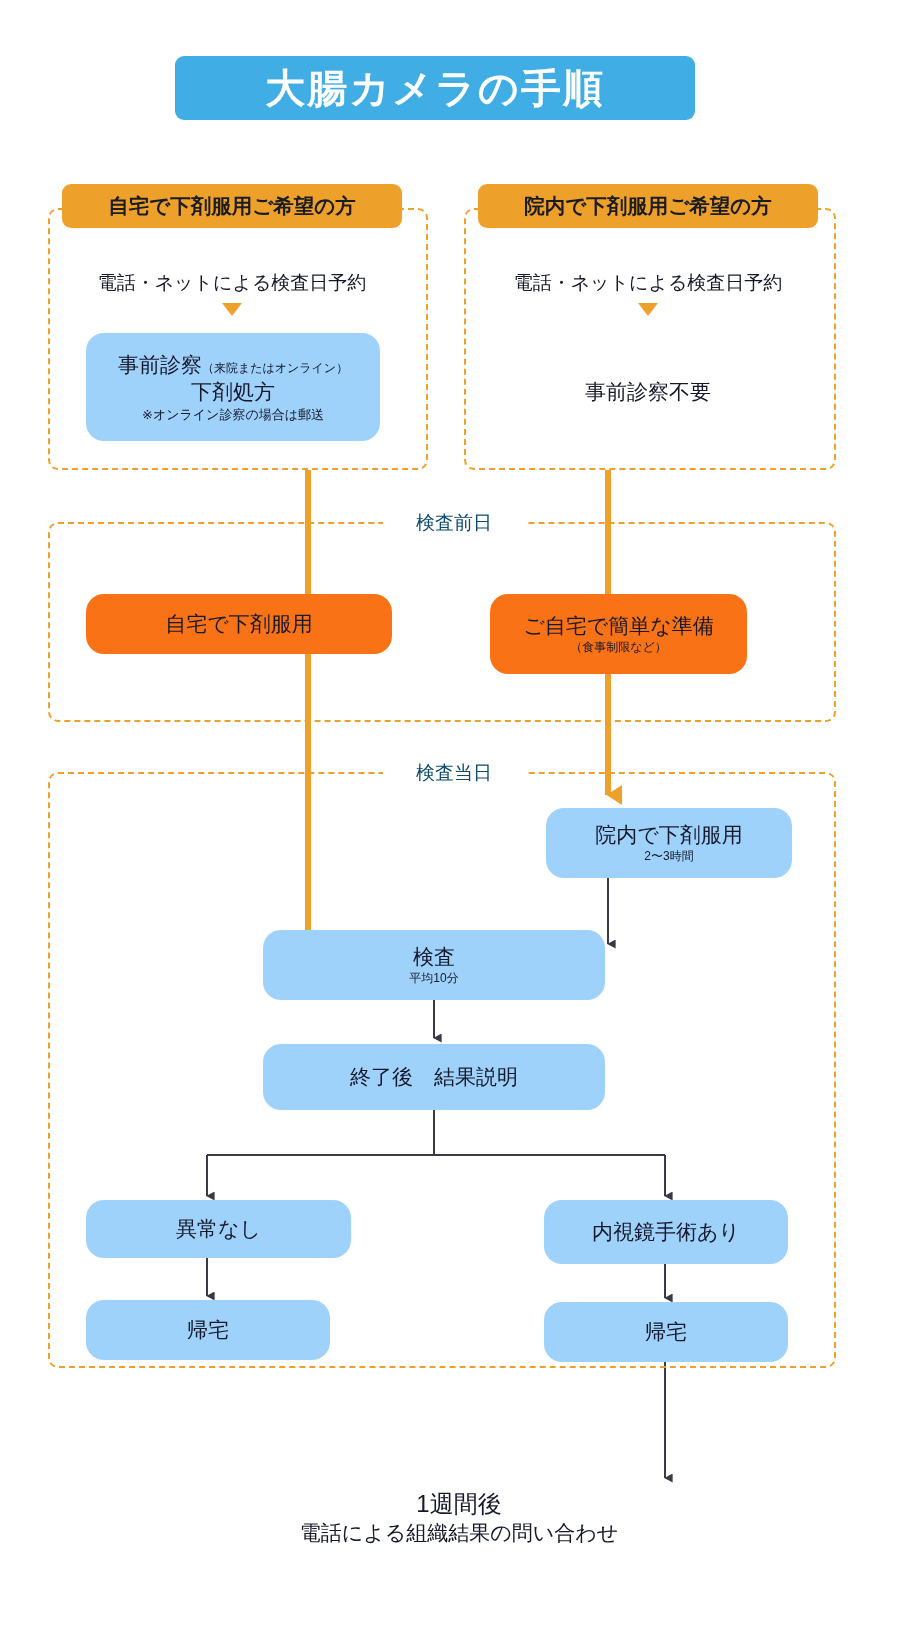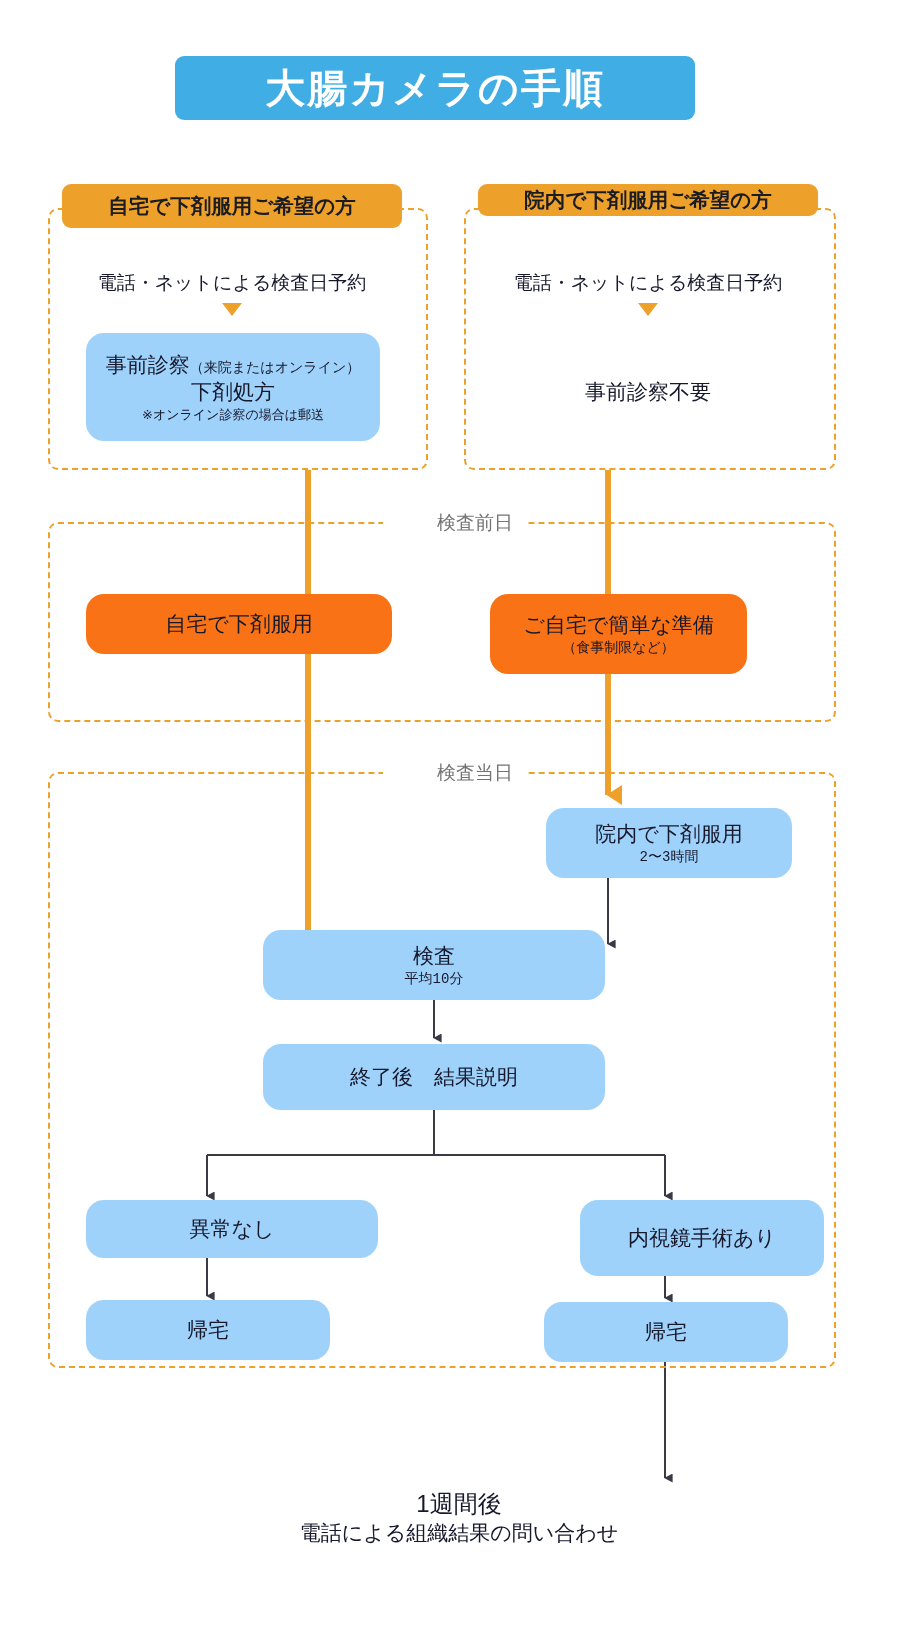--- a/index.html
+++ b/index.html
@@ -60,30 +60,30 @@
     z-index:3;
   }
   .plain-text{
     position:absolute;
     text-align:center;
     color:#16182b;
     z-index:3;
   }
   .ln1{font-size:19px;}
   .ln-main{font-size:21px;}
-  .small{font-size:14px;font-family:Liberation Mono, monospace;}
+  .small{font-size:12px;}
   .xsmall{font-size:13px;}
   .sec-label{
     position:absolute;
     background:#ffffff;
     font-size:19px;
-    color:#737373;
+    color:#0c4a6e;
     padding:0 12px;
     z-index:5;
-    text-align:right;
+    text-align:center;
   }
   .dash-region{
     position:absolute;
     border:2px dashed #EDA12B;
     border-radius:10px;
     box-sizing:border-box;
     z-index:1;
     background:transparent;
   }
   .tri-down{
@@ -160,21 +160,21 @@
 
   <div class="node blue-box" style="left:86px;top:333px;width:294px;height:108px;">
     <div style="display:flex;align-items:baseline;justify-content:center;">
       <span class="ln-main">事前診察</span>
       <span class="small">（来院またはオンライン）</span>
     </div>
     <div class="ln-main">下剤処方</div>
     <div class="xsmall">※オンライン診察の場合は郵送</div>
   </div>
 
-  <div class="node branch-header" style="left:478px;top:184px;width:340px;height:32px;">
+  <div class="node branch-header" style="left:478px;top:184px;width:340px;height:44px;">
     <span>院内で下剤服用ご希望の方</span>
   </div>
 
   <div class="plain-text ln1" style="left:478px;top:270px;width:340px;">電話・ネットによる検査日予約</div>
 
   <div class="tri-down" style="left:638px;top:303px;"></div>
 
   <div class="plain-text ln-main" style="left:478px;top:378px;width:340px;">事前診察不要</div>
 
   <div class="node peri-box" style="left:86px;top:594px;width:306px;height:60px;">
@@ -193,25 +193,25 @@
 
   <div class="node blue-box" style="left:263px;top:930px;width:342px;height:70px;">
     <span class="ln-main">検査</span>
     <span class="small">平均10分</span>
   </div>
 
   <div class="node blue-box" style="left:263px;top:1044px;width:342px;height:66px;text-align:right;">
     <span class="ln-main">終了後　結果説明</span>
   </div>
 
-  <div class="node blue-box" style="left:86px;top:1200px;width:292px;height:58px;">
+  <div class="node blue-box" style="left:86px;top:1200px;width:265px;height:58px;">
     <span class="ln-main">異常なし</span>
   </div>
 
-  <div class="node blue-box" style="left:544px;top:1200px;width:244px;height:76px;margin-left:36px;">
+  <div class="node blue-box" style="left:544px;top:1200px;width:244px;height:64px;">
     <span class="ln-main">内視鏡手術あり</span>
   </div>
 
   <div class="node blue-box" style="left:86px;top:1300px;width:244px;height:60px;">
     <span class="ln-main">帰宅</span>
   </div>
 
   <div class="node blue-box" style="left:544px;top:1302px;width:244px;height:60px;">
     <span class="ln-main">帰宅</span>
   </div>

